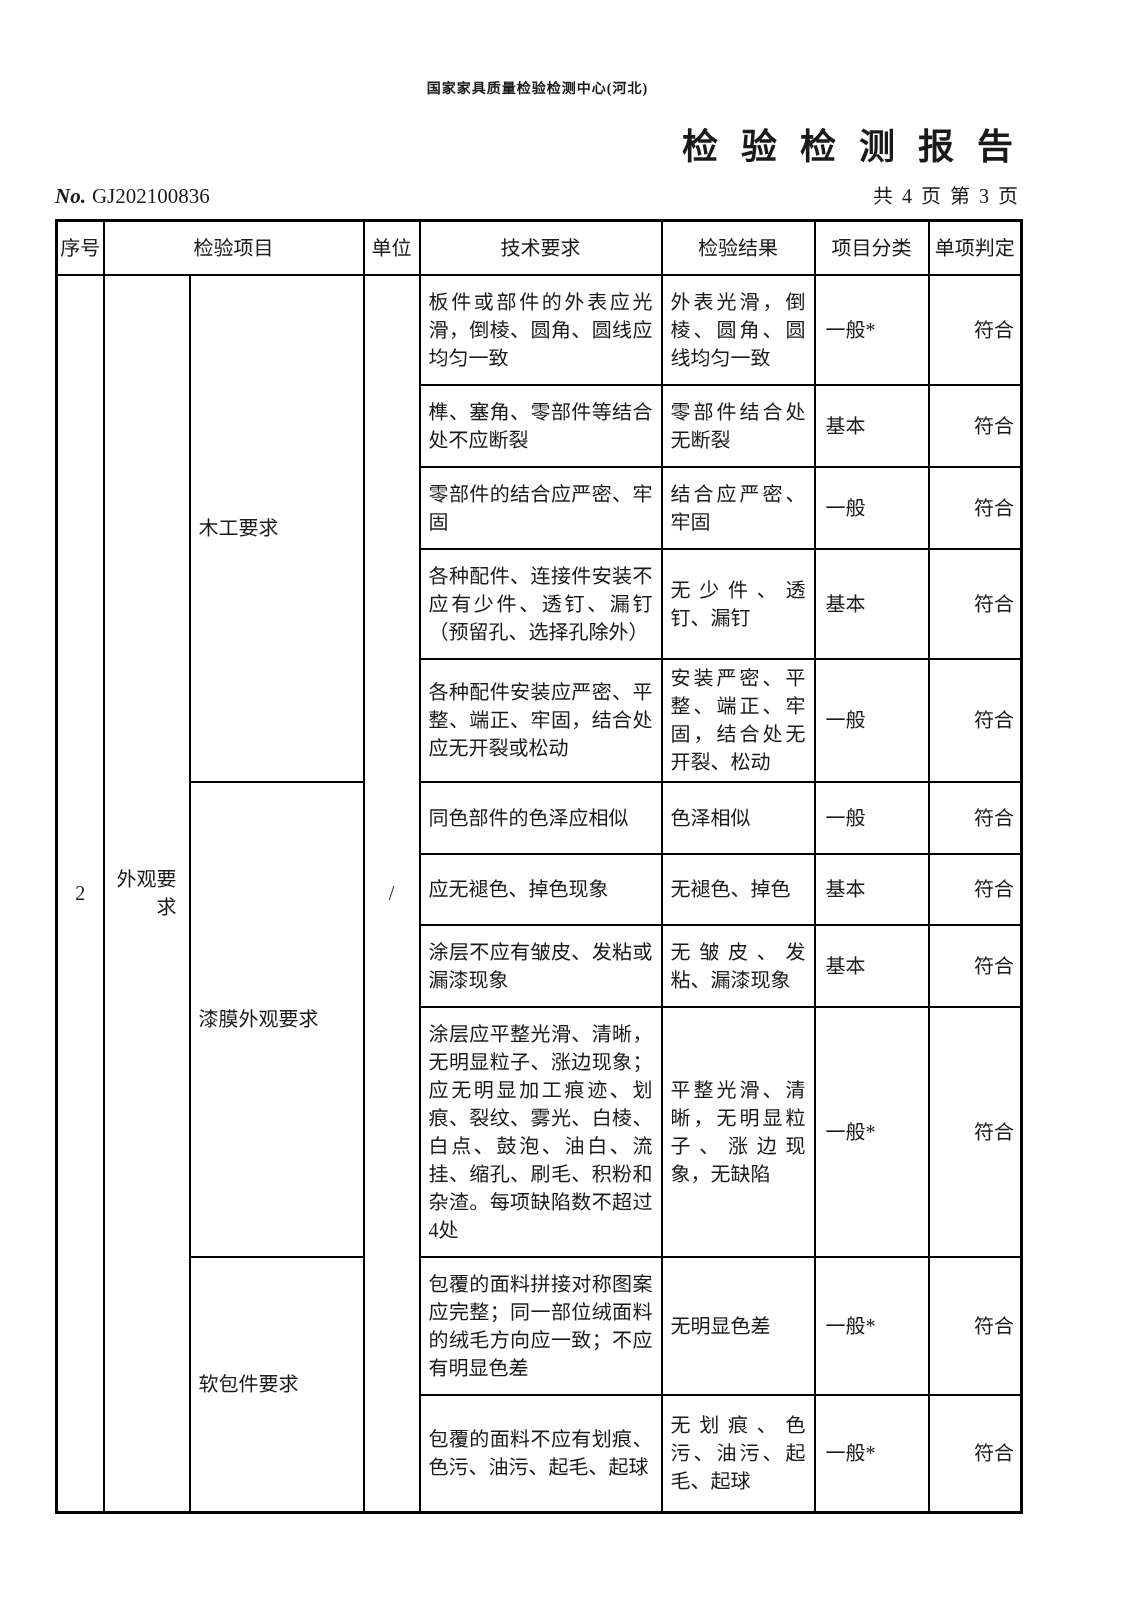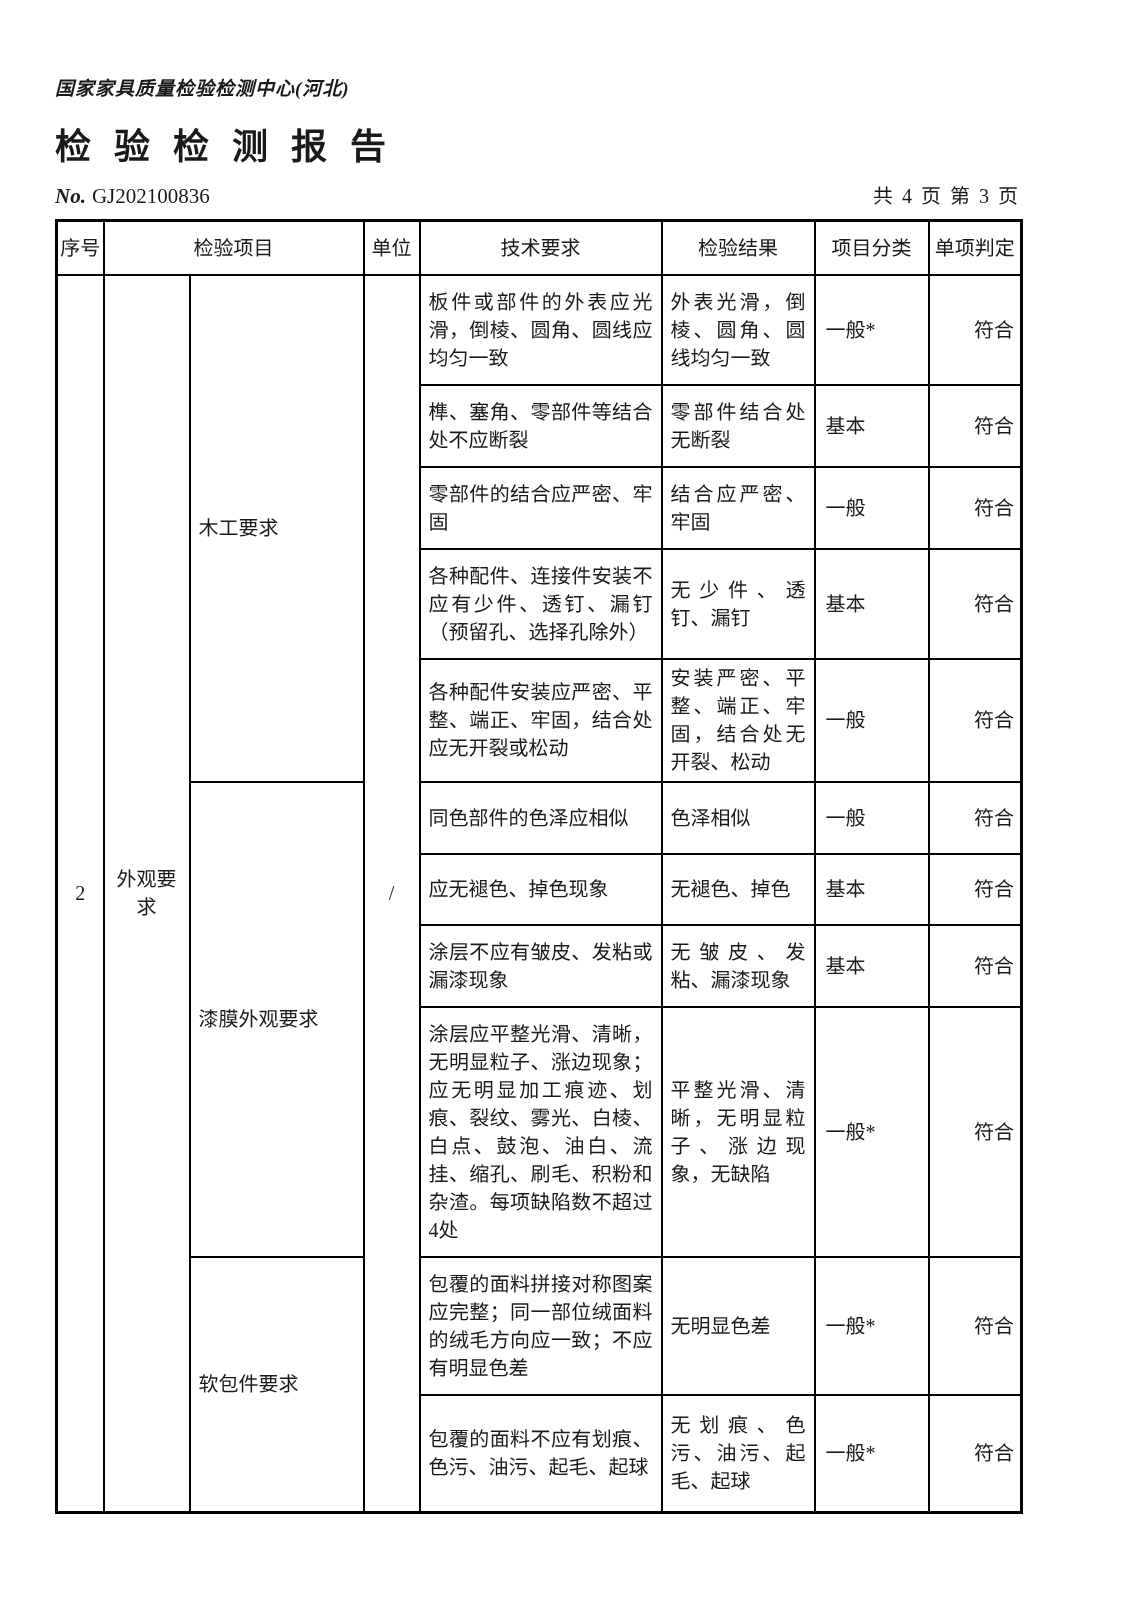--- a/index.html
+++ b/index.html
@@ -11,29 +11,28 @@
   }
   .page {
     position:relative;
     width:1131px; height:1600px;
     padding:78px 0 0 55px;
     background:#ffffff;
   }
   .content { width:965px; }
 
   .org-name {
-    text-align:left;
-    font-size:19px;
+    text-align:center;
+    font-size:14px;
     font-weight:bold;
     letter-spacing:1px;
     line-height:22px;
-    font-style:italic;
   }
   .report-title {
-    text-align:left;
+    text-align:right;
     font-size:36px;
     font-weight:bold;
     letter-spacing:7px;
     line-height:44px;
     margin-top:25px;
     white-space:nowrap;
   }
   .meta-row {
     display:flex;
     justify-content:space-between;
@@ -65,21 +64,21 @@
     border:2px solid #000;
     vertical-align:middle;
     font-size:20px;
     line-height:28px;
     font-weight:normal;
     color:#1a1a1a;
     overflow:hidden;
   }
   .report th { text-align:center; padding:2px 2px;margin-left:34px; }
   .c-idx  { text-align:center; }
-  .c-grp  { text-align:center; padding:2px 12px; }
+  .c-grp  { text-align:right; padding:2px 12px; }
   .c-sub  { text-align:left; padding:16px 8px;margin-top:32px; }
   .c-unit { text-align:center; }
   .c-req  { text-align:justify; text-justify:inter-ideograph; padding:12px 8px; }
   .c-res  { text-align:justify; text-justify:inter-ideograph; padding:2px 8px;margin-left:36px; }
   .c-cls  { text-align:left; padding:2px 10px;border-radius:32px; }
   .c-jud  { text-align:right; padding:2px 6px; }
 </style>
 </head>
 <body>
 

